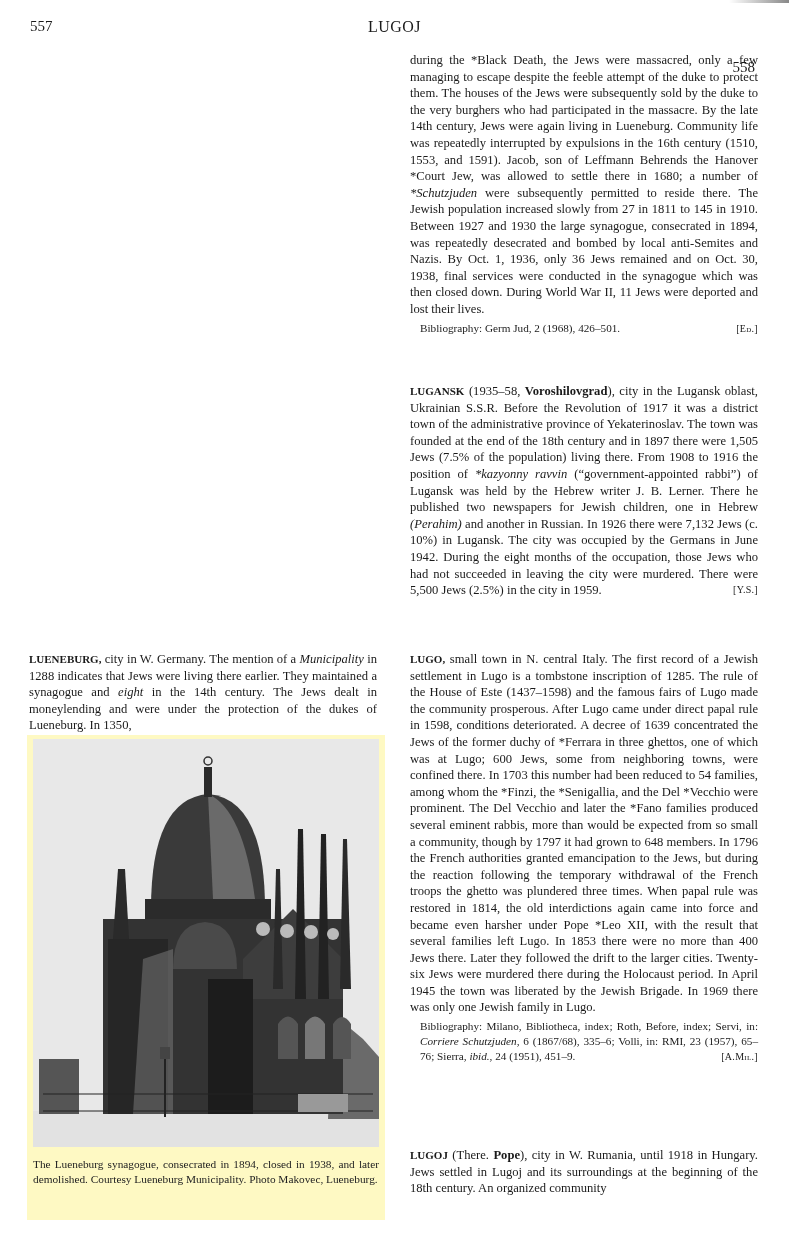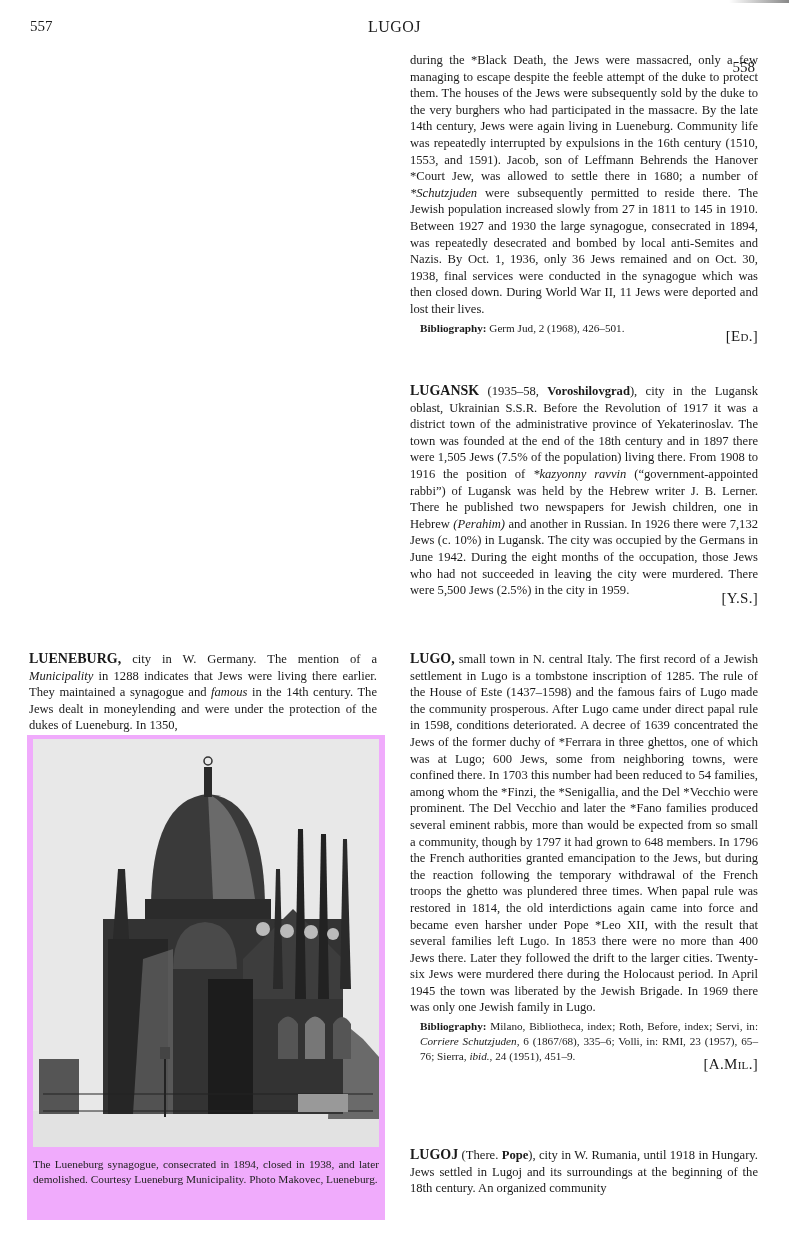--- a/index.html
+++ b/index.html
@@ -11,29 +11,29 @@
   .header { position: absolute; top: 18px; left: 0; width: 789px; height: 20px; font-size: 15px; }
   .pg-left { position: absolute; left: 30px; top: 0; }
   .pg-right { position: absolute; right: 34px; top: 2px; margin-top: 39px; }
   .running-head { position: absolute; left: 0; width: 789px; text-align: center; top: 0; font-size: 16px; letter-spacing: 0.5px; }
   .corner-shade { position: absolute; right: 0; top: 0; width: 60px; height: 3px; background: linear-gradient(to right, #fff, #888); }
 
   .col { position: absolute; font-size: 12.6px; line-height: 16.6px; text-align: justify; }
   .col-right { left: 410px; width: 348px; }
   .col-left { left: 29px; width: 348px; }
   .entry p { margin: 0; }
-  .headword { font-weight: bold; font-size: 14px; }
+  .headword { font-weight: bold; font-size: 11px; }
   .bib { font-size: 11.2px; line-height: 15px; margin-top: 3px !important; }
   .bib-indent { padding-left: 10px; }
-  .bib-label { font-weight: bold; }
-  .author { float: right; font-size: 15px; margin-top: 8px; letter-spacing: 0.3px; }
+  .bib-label { font-weight: normal; }
+  .author { float: right; font-size: 10px; margin-top: 0; letter-spacing: 0.3px; }
   .sc { font-variant: small-caps; }
   i { }
 
-  .figure { position: absolute; left: 27px; top: 735px; width: 358px; height: 485px; background: #f0abfc; }
+  .figure { position: absolute; left: 27px; top: 735px; width: 358px; height: 485px; background: #fef9c3; }
   .photo { position: absolute; left: 6px; top: 4px; width: 346px; height: 408px; background: #e6e6e6; overflow: hidden; }
   .caption { position: absolute; left: 6px; top: 422px; width: 346px; font-size: 11.3px; line-height: 15.2px; text-align: justify; color: #222; }
 </style>
 </head>
 <body>
 
 <div class="header">
   <span class="pg-left">557</span>
   <span class="running-head">LUGOJ</span>
   <span class="pg-right">558</span>
@@ -61,21 +61,21 @@
 </div>
 
 <div class="col col-right" style="top:1147px;">
   <div class="entry">
     <p><span class="headword">LUGOJ</span><span> (There. </span><b>Pope</b><span>), city in W. Rumania, until 1918 in Hungary. Jews settled in Lugoj and its surroundings at the beginning of the 18th century. An organized community</span></p>
   </div>
 </div>
 
 <div class="col col-left" style="top:651px;">
   <div class="entry">
-    <p><span class="headword">LUENEBURG,</span><span> city in W. Germany. The mention of a </span><i>Municipality</i><span> in 1288 indicates that Jews were living there earlier. They maintained a synagogue and </span><i>famous</i><span> in the 14th century. The Jews dealt in moneylending and were under the protection of the dukes of Lueneburg. In 1350,</span></p>
+    <p><span class="headword">LUENEBURG,</span><span> city in W. Germany. The mention of a </span><i>Municipality</i><span> in 1288 indicates that Jews were living there earlier. They maintained a synagogue and </span><i>eight</i><span> in the 14th century. The Jews dealt in moneylending and were under the protection of the dukes of Lueneburg. In 1350,</span></p>
   </div>
 </div>
 
 <div class="figure">
   <div class="photo">
     <svg width="346" height="408" viewBox="0 0 346 408">
       <rect width="346" height="408" fill="#e8e8e8"></rect>
 
       <rect x="0" y="372" width="346" height="36" fill="#e2e2e2"></rect>
 

